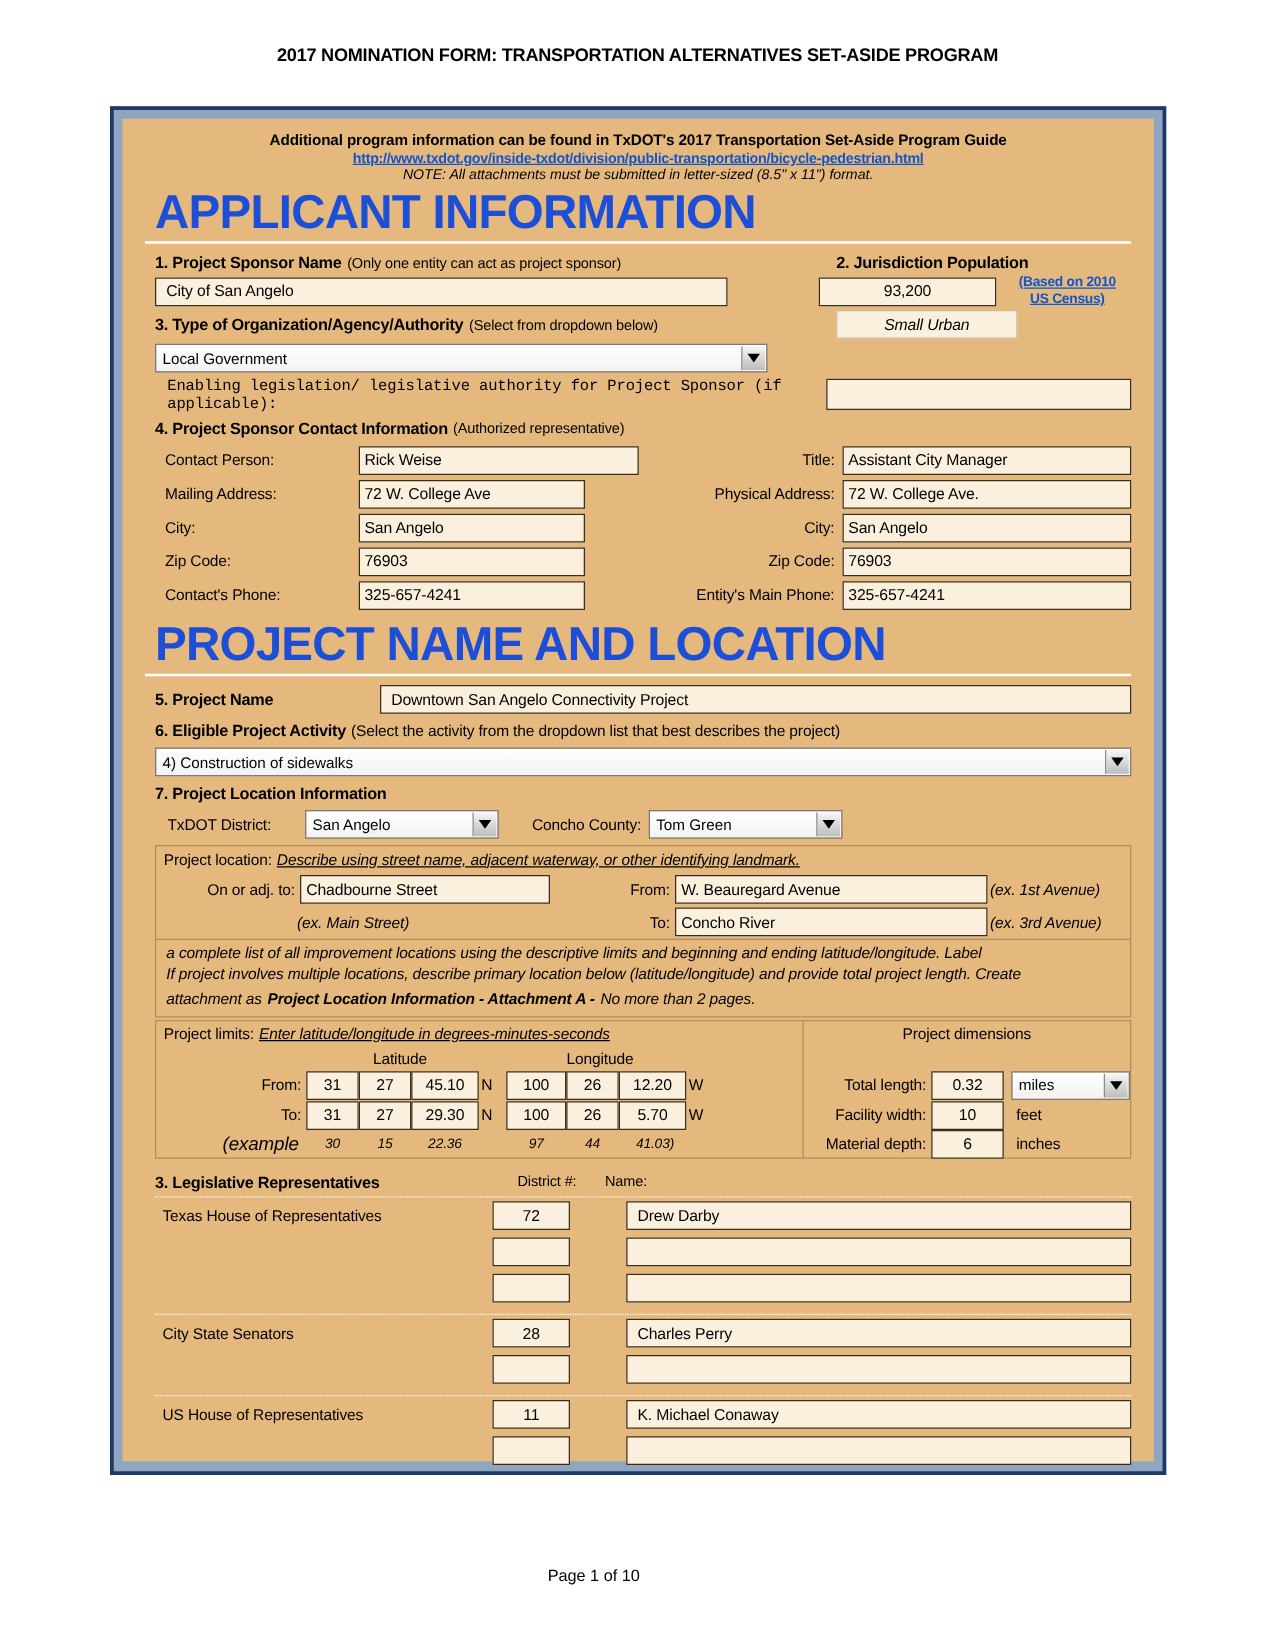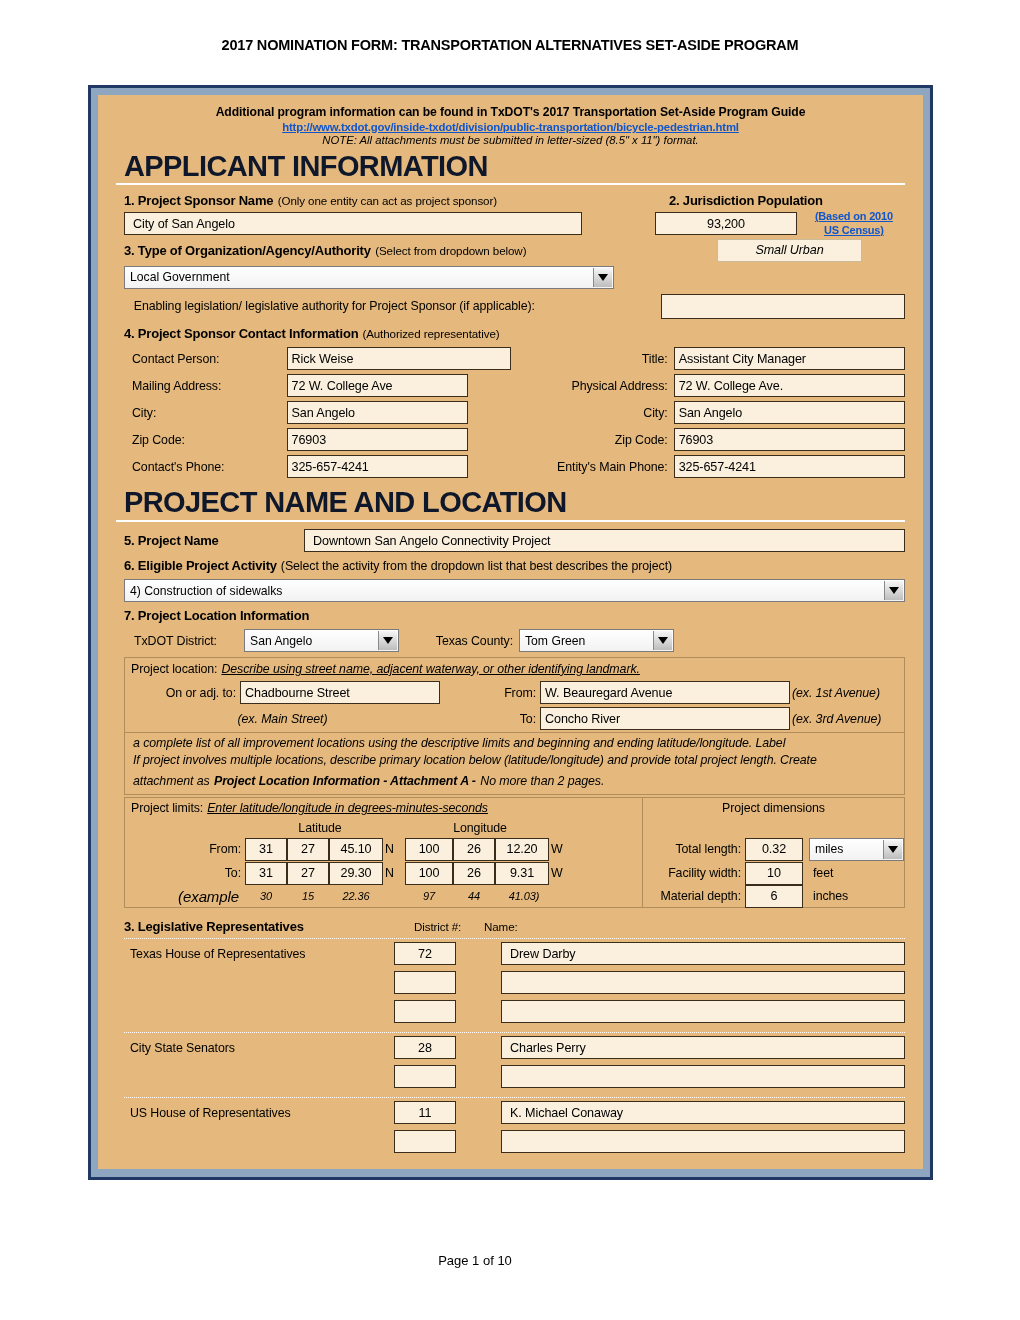--- a/index.html
+++ b/index.html
@@ -33,21 +33,21 @@
     background:#e5b97e;
     position:relative;
     padding:6px 0 0 0;
   }
   .banner { text-align:center; padding:4px 16px 2px; }
   .banner .b1 { font-size:12.2px; font-weight:bold; color:#000; letter-spacing:-0.1px;}
   .banner .b2 { font-size:11.4px; font-weight:bold; color:#1155cc; text-decoration:underline; margin-top:2px; letter-spacing:-0.2px;}
   .banner .b3 { font-size:11.3px; font-style:italic; color:#000; margin-top:1px;}
 
   .section-head {
-    font-size:29px; font-weight:bold; color:#0f172a;
+    font-size:38px; font-weight:bold; color:#1d4ed8;
     padding:3px 0 1px 26px;
     letter-spacing:-0.6px;
     line-height:1.05;
   }
   .section-rule { height:2px; background:#ffffff; margin:1px 18px 5px 18px; }
 
   .row { display:flex; align-items:center; }
   .lbl-b { font-size:13px; font-weight:bold; color:#000; letter-spacing:-0.2px;}
   .lbl-n { font-size:11.6px; color:#000; font-weight:normal; letter-spacing:-0.1px;}
   .lbl-r { font-size:12.4px; color:#000; letter-spacing:-0.1px;}
@@ -136,36 +136,36 @@
     </div>
     <div class="row" style="height:27px;">
       <div class="fld pad8" style="width:470px;">City of San Angelo</div>
       <div style="width:75px;"></div>
       <div class="fld ctr" style="width:145px;">93,200</div>
       <div class="census" style="width:105px; margin-left:6px;">
         <span>(Based on 2010</span><br>
         <span>US Census)</span>
       </div>
     </div>
-    <div class="row" style="height:26px;gap:48px;">
+    <div class="row" style="height:26px;">
       <div style="width:545px;">
         <span class="lbl-b">3. Type of Organization/Agency/Authority</span>
         <span class="lbl-n">(Select from dropdown below)</span>
       </div>
       <div class="fld ctr ital" style="width:145px; border:1px solid #cbbb9d; background:#faf0dd;">Small Urban</div>
     </div>
     <div class="row" style="height:28px;">
       <div class="ddl" style="width:490px;">
         <span>Local Government</span>
         <span class="btn"></span>
       </div>
     </div>
     <div class="row" style="height:30px;">
       <div style="width:10px;"></div>
-      <div class="lbl-r" style="width:540px;">Enabling legislation/ legislative authority for Project Sponsor (if applicable):</div>
+      <div class="lbl-r" style="width:540px;font-family:Liberation Mono, monospace;">Enabling legislation/ legislative authority for Project Sponsor (if applicable):</div>
       <div class="fld" style="width:250px; height:25px;"></div>
     </div>
 
     <div class="row" style="height:24px;">
       <span class="lbl-b">4. Project Sponsor Contact Information</span>
       <span class="lbl-n" style="margin-left:4px;">(Authorized representative)</span>
     </div>
 
     <div>
       <div class="row" style="height:27px;">
@@ -222,21 +222,21 @@
     <div class="row" style="height:22px;">
       <span class="lbl-b">7. Project Location Information</span>
     </div>
     <div class="row" style="height:28px;">
       <div style="width:10px;"></div>
       <div class="lbl-r" style="width:110px;">TxDOT District:</div>
       <div class="ddl" style="width:155px;">
         <span>San Angelo</span>
         <span class="btn"></span>
       </div>
-      <div class="lbl-r" style="width:120px; text-align:right; padding-right:6px;">Texas County:</div>
+      <div class="lbl-r" style="width:120px; text-align:right; padding-right:6px;">Concho County:</div>
       <div class="ddl" style="width:155px;">
         <span>Tom Green</span>
         <span class="btn"></span>
       </div>
     </div>
   </div>
 
   <div class="inset" style="margin:2px 18px 0 26px;">
     <div class="row" style="height:22px; padding-left:6px;">
       <span class="lbl-r">Project location:</span>
@@ -292,21 +292,21 @@
       </div>
       <div class="row" style="height:24px;">
         <div class="lbl-r" style="width:120px; text-align:right; padding-right:4px;">To:</div>
         <div class="fld ctr" style="width:42px;">31</div>
         <div class="fld ctr" style="width:42px;">27</div>
         <div class="fld ctr" style="width:54px;">29.30</div>
         <div class="lbl-r" style="width:14px; padding-left:2px;">N</div>
         <div style="width:8px;"></div>
         <div class="fld ctr" style="width:48px;">100</div>
         <div class="fld ctr" style="width:42px;">26</div>
-        <div class="fld ctr" style="width:54px;">9.31</div>
+        <div class="fld ctr" style="width:54px;">5.70</div>
         <div class="lbl-r" style="width:14px; padding-left:2px;">W</div>
       </div>
       <div class="row" style="height:22px;">
         <div class="lbl-r ital" style="width:120px; text-align:right; padding-right:6px; font-size:15px;">(example</div>
         <div class="lbl-r ital" style="width:42px; text-align:center; font-size:11px;">30</div>
         <div class="lbl-r ital" style="width:42px; text-align:center; font-size:11px;">15</div>
         <div class="lbl-r ital" style="width:54px; text-align:center; font-size:11px;">22.36</div>
         <div style="width:22px;"></div>
         <div class="lbl-r ital" style="width:48px; text-align:center; font-size:11px;">97</div>
         <div class="lbl-r ital" style="width:42px; text-align:center; font-size:11px;">44</div>

